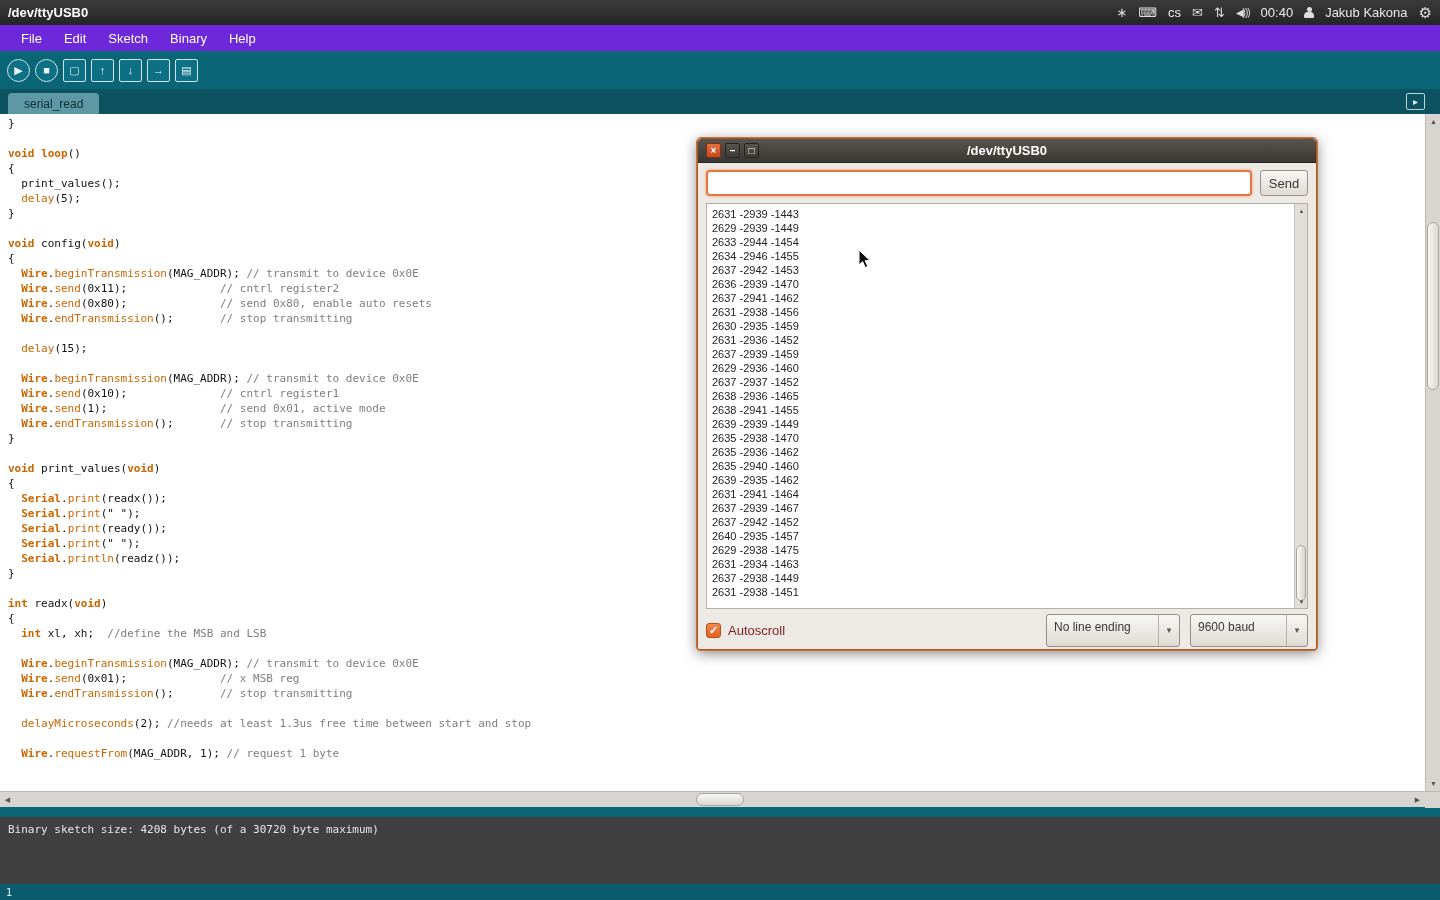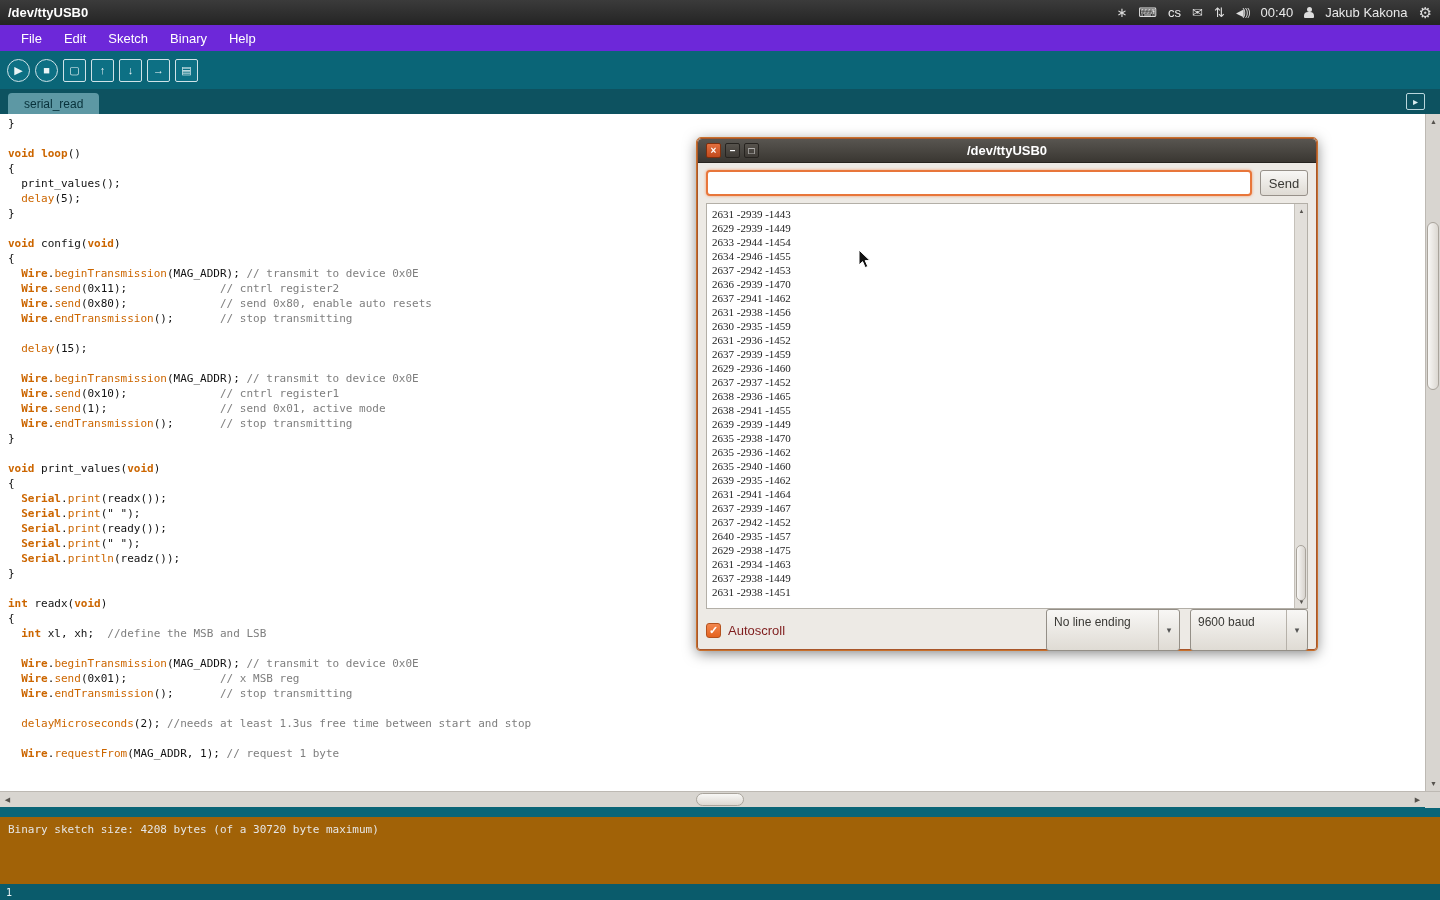--- a/index.html
+++ b/index.html
@@ -47,43 +47,43 @@
 
   .hscroll { height:16px; background:#d8d5d0; position:relative; border-top:1px solid #bdb9b3; }
   .hscroll .left { left:0; top:0; }
   .hscroll .right { right:15px; top:0; }
   .hthumb { position:absolute; left:696px; width:48px; top:1px; bottom:1px; background:linear-gradient(#f8f7f5,#dcd8d2); border:1px solid #a9a49c; border-radius:7px; }
   .hcorner { position:absolute; right:0; top:0; width:15px; height:16px; background:#d8d5d0; }
 
   
   .teal-gap { height:10px; background:#0a6577; }
   .statusbar { height:26px; background:#6a8f96; color:#0d1a1c; font-size:13px; display:flex; align-items:center; padding-left:8px; }
-  .console { height:67px; background:#a16207; color:#e6e6e6; font-family:"DejaVu Sans Mono", monospace; font-size:11px; line-height:15px; padding:5px 8px; }
+  .console { height:67px; background:#404040; color:#e6e6e6; font-family:"DejaVu Sans Mono", monospace; font-size:11px; line-height:15px; padding:5px 8px; }
   .bottomstrip { height:16px; background:#0a5b6b; color:#eaf4f6; font-size:10px; font-family:"DejaVu Sans Mono", monospace; display:flex; align-items:center; padding-left:6px; }
 
   
   .serial-window { position:absolute; left:697px; top:138px; width:620px; height:512px; background:#edeae5; border:1px solid #a8562a; outline:1px solid #c8702d; border-radius:4px 4px 3px 3px; box-shadow:0 3px 14px rgba(0,0,0,.5); z-index:50; }
   .sw-titlebar { height:24px; background:linear-gradient(#585550,#3a3732); border-bottom:1px solid #26231f; border-radius:4px 4px 0 0; display:flex; align-items:center; justify-content:center; color:#fff; font-size:13px; font-weight:bold; position:relative; }
   .sw-buttons { position:absolute; left:8px; top:4px; display:flex; gap:4px; }
   .sw-btn { width:15px; height:15px; border-radius:2px; display:flex; align-items:center; justify-content:center; font-size:10px; line-height:10px; color:#fff; font-weight:bold; }
   .sw-close { background:linear-gradient(#e4703f,#c14a1d); border:1px solid #7e2f0d; }
   .sw-min, .sw-max { background:linear-gradient(#57534d,#3e3a35); border:1px solid #26231f; }
   .sw-input { position:absolute; left:8px; right:64px; top:31px; height:26px; border:2px solid #e8763a; border-radius:4px; box-shadow:0 0 3px rgba(244,121,59,.7); background:#fff; font-size:13px; padding:0 6px; font-family:"Liberation Sans", sans-serif; }
   .sw-send { position:absolute; right:8px; top:31px; width:48px; height:26px; background:linear-gradient(#f8f7f5,#dfdbd4); border:1px solid #97918a; border-radius:3px; font-size:13px; color:#3a3935; display:flex; align-items:center; justify-content:center; }
   .sw-data { position:absolute; left:8px; right:8px; top:64px; height:406px; background:#fff; border:1px solid #b3afa7; }
-  .serial-output { position:absolute; left:0; top:0; right:13px; bottom:0; overflow:hidden; padding:3px 0 0 5px; font-family:Liberation Serif, serif; font-size:11px; line-height:14px; color:#222; white-space:pre; }
+  .serial-output { position:absolute; left:0; top:0; right:13px; bottom:0; overflow:hidden; padding:3px 0 0 5px; font-family:Liberation Sans, sans-serif; font-size:11px; line-height:14px; color:#222; white-space:pre; }
   .sscroll { position:absolute; right:0; top:0; bottom:0; width:13px; background:#e2dfda; border-left:1px solid #c5c1ba; }
   .sscroll .scroll-arrow { width:13px; height:13px; font-size:6px; }
   .sscroll .up { top:0; } .sscroll .down { bottom:0; }
   .sthumb { position:absolute; left:1px; right:1px; top:341px; height:56px; background:linear-gradient(90deg,#f8f7f5,#d8d4ce); border:1px solid #a9a49c; border-radius:6px; }
   .sw-bottom { position:absolute; left:8px; right:8px; top:478px; height:26px; display:flex; align-items:center; }
   .checkbox { width:15px; height:15px; border-radius:3px; background:linear-gradient(#f2874f,#e4631f); border:1px solid #b4511d; color:#fff; font-size:11px; line-height:13px; text-align:center; font-weight:bold; }
   .cb-label { margin-left:7px; font-size:13px; color:#7f1d1d; }
   .sw-spacer { flex:1; }
-  .combo { height:42px; display:flex; border:1px solid #948f87; border-radius:3px; background:linear-gradient(#f8f7f5,#dfdbd4); margin-left:10px; overflow:hidden; }
+  .combo { height:33px; display:flex; border:1px solid #948f87; border-radius:3px; background:linear-gradient(#f8f7f5,#dfdbd4); margin-left:10px; overflow:hidden; }
   .combo-text { flex:1; font-size:12px; color:#3a3935; padding:5px 0 0 7px; white-space:nowrap; }
   .combo-arrow { width:21px; border-left:1px solid #b6b1a9; display:flex; align-items:center; justify-content:center; color:#555; font-size:9px; }
   .combo-le { width:134px; } .combo-baud { width:118px; }
 
   .mouse-cursor { position:absolute; left:858px; top:249px; z-index:99; }
 </style>
 </head>
 <body>
 
 <div class="app">

